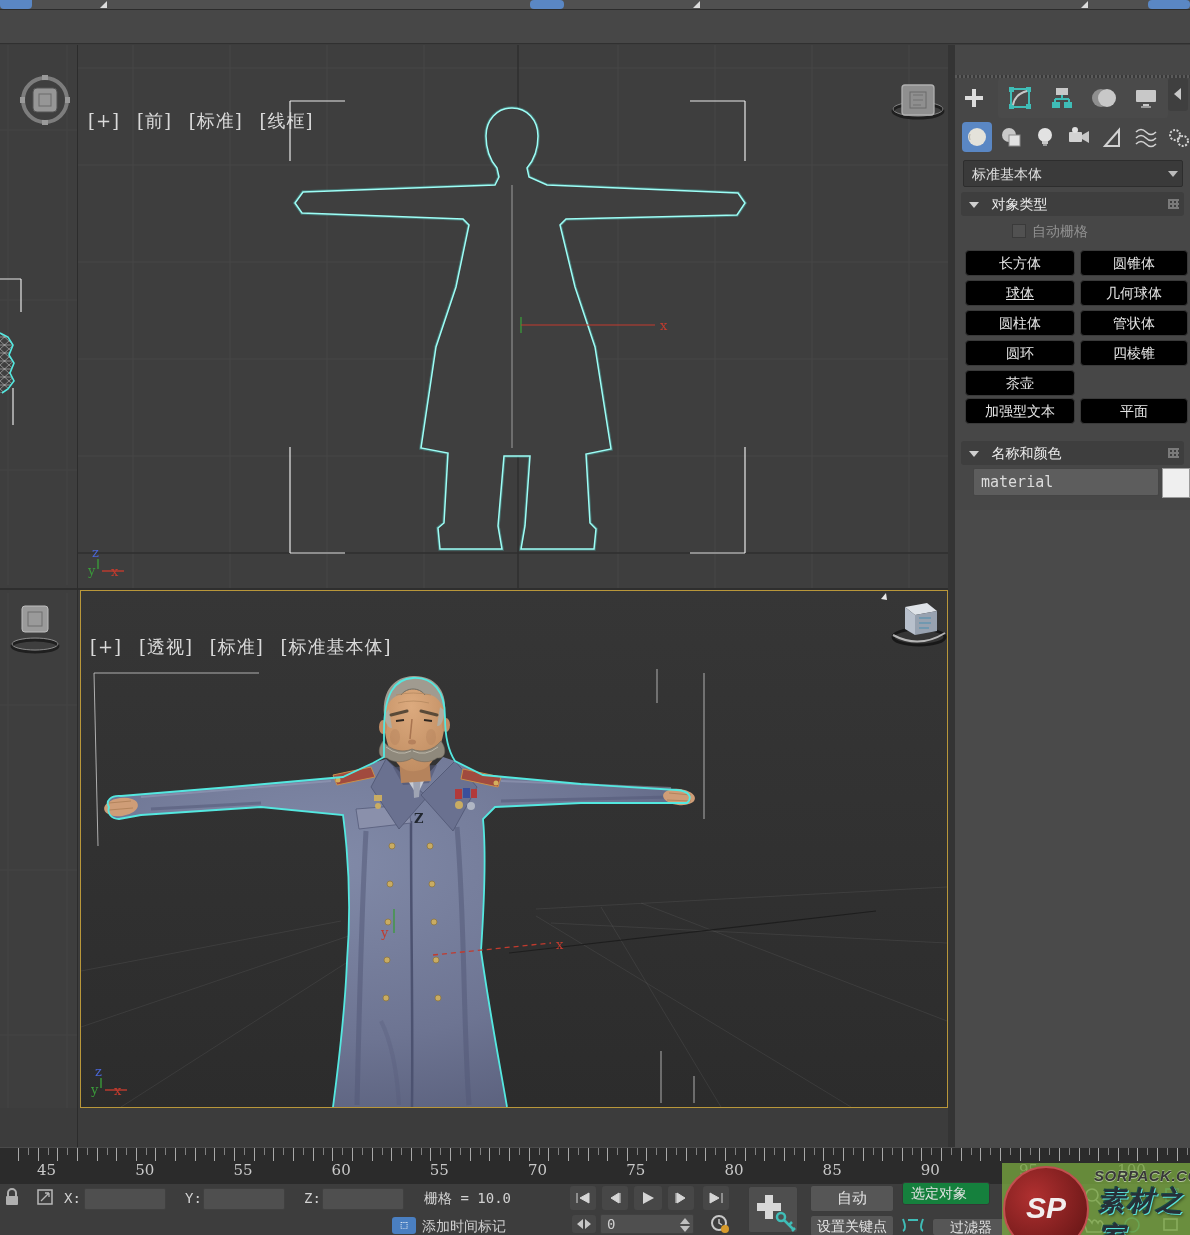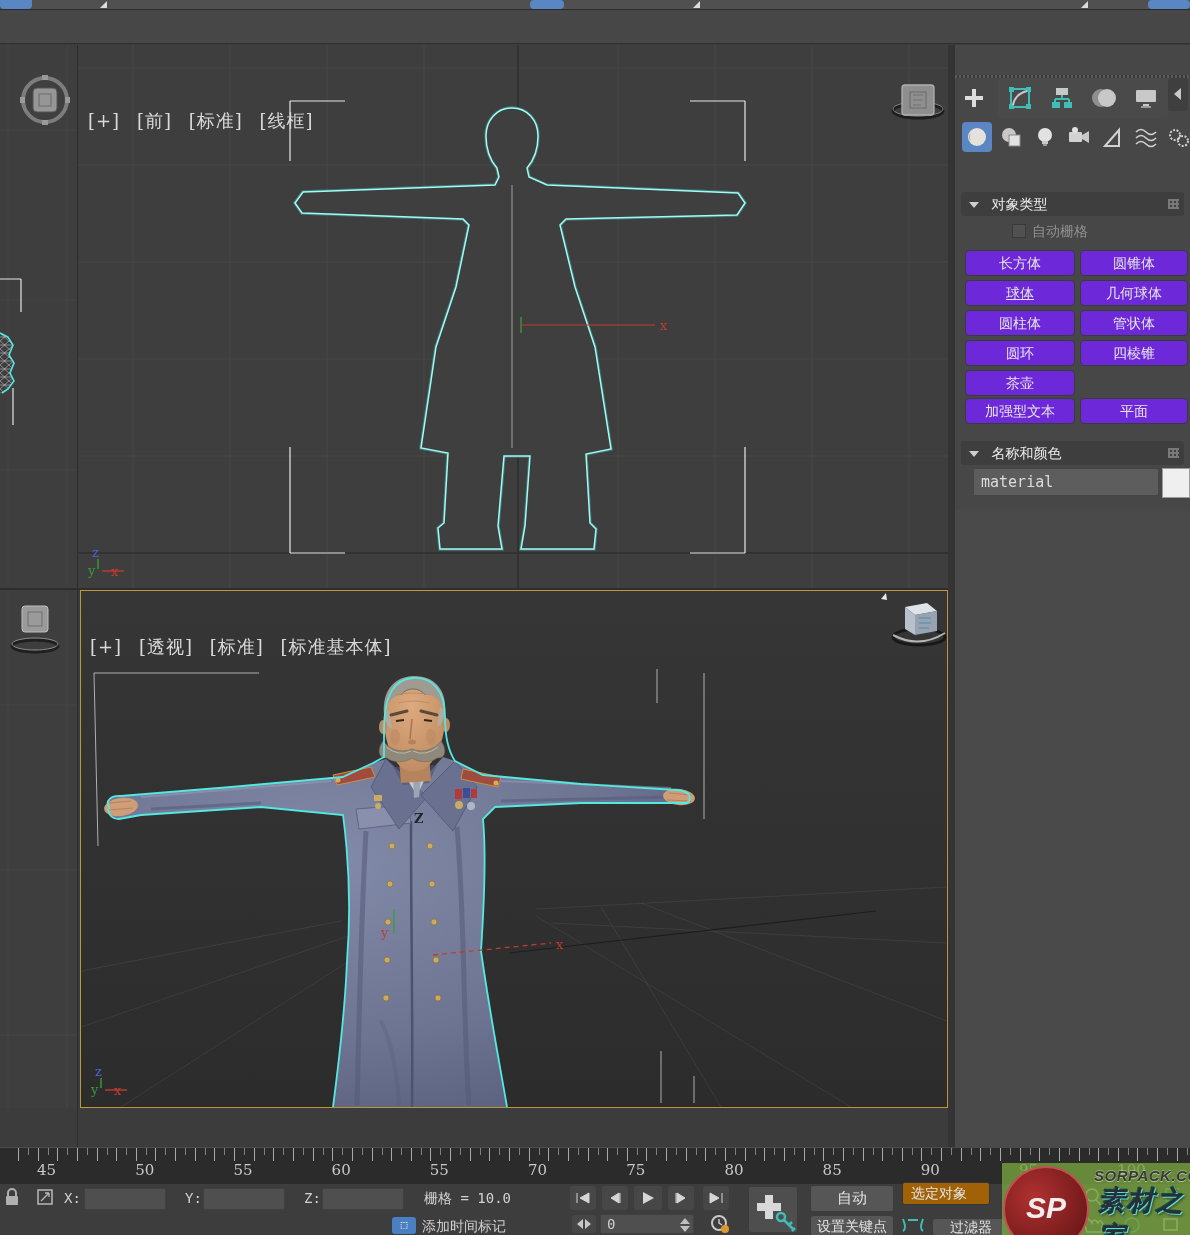--- a/index.html
+++ b/index.html
@@ -33,21 +33,21 @@
          border-radius:2px;font-size:14px;color:#e0e0e0;line-height:26px;padding-left:8px;box-sizing:border-box;cursor:pointer;}
   .combo .arr{position:absolute;right:4px;top:10px;width:0;height:0;border-left:5px solid transparent;border-right:5px solid transparent;border-top:6px solid #bbb;}
   .rollout{position:absolute;left:6px;width:223px;height:24px;background:#3e3e3e;border-radius:3px;
            font-size:14px;color:#ededed;line-height:24px;padding-left:8px;box-sizing:border-box;cursor:pointer;}
   .rollout .tri{display:inline-block;width:0;height:0;border-left:5px solid transparent;border-right:5px solid transparent;
                 border-top:6px solid #cfcfcf;margin-right:8px;vertical-align:middle;}
   .rollout .dots{position:absolute;right:5px;top:7px;width:11px;height:10px;
      background:repeating-linear-gradient(90deg,#8a8a8a 0 2px,transparent 2px 4px),repeating-linear-gradient(#8a8a8a 0 2px,transparent 2px 4px);opacity:.8;}
   .autogrid{position:absolute;left:57px;top:178px;font-size:14px;color:#909090;}
   .autogrid .box{display:inline-block;width:12px;height:12px;background:#515151;border:1px solid #3a3a3a;vertical-align:-2px;margin-right:6px;cursor:pointer;}
-  .obj-btn{position:absolute;height:26px;background:#6d28d9;border:1px solid #3a3a3a;border-radius:4px;
+  .obj-btn{position:absolute;height:26px;background:#000000;border:1px solid #3a3a3a;border-radius:4px;
            font-size:14px;color:#e6e6e6;text-align:center;line-height:24px;cursor:pointer;box-sizing:border-box;}
   .namefield{position:absolute;left:18px;top:423px;width:186px;height:28px;background:#5d5d5d;border:1px solid #454545;border-radius:2px;
              font-size:15px;color:#dcdcdc;line-height:27px;padding-left:7px;box-sizing:border-box;}
   .swatch{position:absolute;left:207px;top:423px;width:26px;height:28px;background:#efefef;border:1px solid #9a9a9a;cursor:pointer;}
   .cp-fill{position:absolute;left:0;top:465px;width:235px;height:640px;background:#4a4a4a;}
   
   .ruler{left:0;top:1147px;width:1190px;height:37px;background-color:#2b2b2b;
     background-image:
       repeating-linear-gradient(90deg,#a8a8a8 0 1px,transparent 1px 19.64px),
       repeating-linear-gradient(90deg,#808080 0 1px,transparent 1px 19.64px);
@@ -447,20 +447,24 @@
         <path d="M2 6q5-5 10 0t10 0M2 12q5-5 10 0t10 0M2 18q5-5 10 0t10 0" stroke="#d2d2d2" stroke-width="1.6" fill="none"></path>
       </svg>
     </div>
     <div class="cp-icon subtab" style="left:209px;">
       <svg width="24" height="22">
         <circle cx="8" cy="9" r="5" fill="none" stroke="#d2d2d2" stroke-width="2" stroke-dasharray="2 1.5"></circle>
         <circle cx="16" cy="15" r="5" fill="none" stroke="#d2d2d2" stroke-width="2" stroke-dasharray="2 1.5"></circle>
       </svg>
     </div>
 
+    <div class="combo">
+      <span>标准基本体</span>
+      <span class="arr"></span>
+    </div>
 
     <div class="rollout" style="top:147px;">
       <span class="tri"></span>
       <span>对象类型</span>
       <span class="dots"></span>
     </div>
     <div class="autogrid">
       <span class="box"></span><span>自动栅格</span>
     </div>
     <div class="obj-btn" style="left:10px;top:205px;width:110px;">长方体</div>
@@ -577,21 +581,21 @@
     <div class="gbtn" style="left:748px;top:2px;width:50px;height:47px;background:#4e4e4e;">
       <svg width="50" height="47">
         <path d="M16 8h8v8h8v8h-8v8h-8v-8H8v-8h8z" fill="#d8d8d8"></path>
         <g stroke="#3fbdb7" stroke-width="2.5" fill="none">
           <circle cx="32" cy="30" r="4"></circle>
             <path d="M35 33l9 9M40 38l3-3M43 44l3-3"></path>
         </g>
       </svg>
     </div>
     <div class="gbtn" style="left:810px;top:1px;width:84px;height:27px;font-size:15px;line-height:25px;">自动</div>
-    <div class="gbtn" style="left:902px;top:-2px;width:88px;height:23px;background:#a16207;border-color:#363636;font-size:14px;line-height:21px;text-align:left;padding-left:8px;">选定对象</div>
+    <div class="gbtn" style="left:902px;top:-2px;width:88px;height:23px;background:#15803d;border-color:#363636;font-size:14px;line-height:21px;text-align:left;padding-left:8px;">选定对象</div>
     <div class="gbtn" style="left:810px;top:31px;width:84px;height:22px;font-size:14px;line-height:20px;">设置关键点</div>
     <svg class="abs" style="left:900px;top:32px;" width="26" height="18">
       <path d="M3 3q4 10 0 12M23 3q-4 10 0 12M8 4h10" stroke="#3fbdb7" stroke-width="2" fill="none"></path>
     </svg>
     <div class="gbtn" style="left:932px;top:34px;width:78px;height:18px;font-size:14px;line-height:16px;">过滤器</div>
   </div>
 
   <div class="abs wm-green"></div>
   <div class="abs wm-circle">SP</div>
   <div class="abs wm-site">SORPACK.COM</div>

